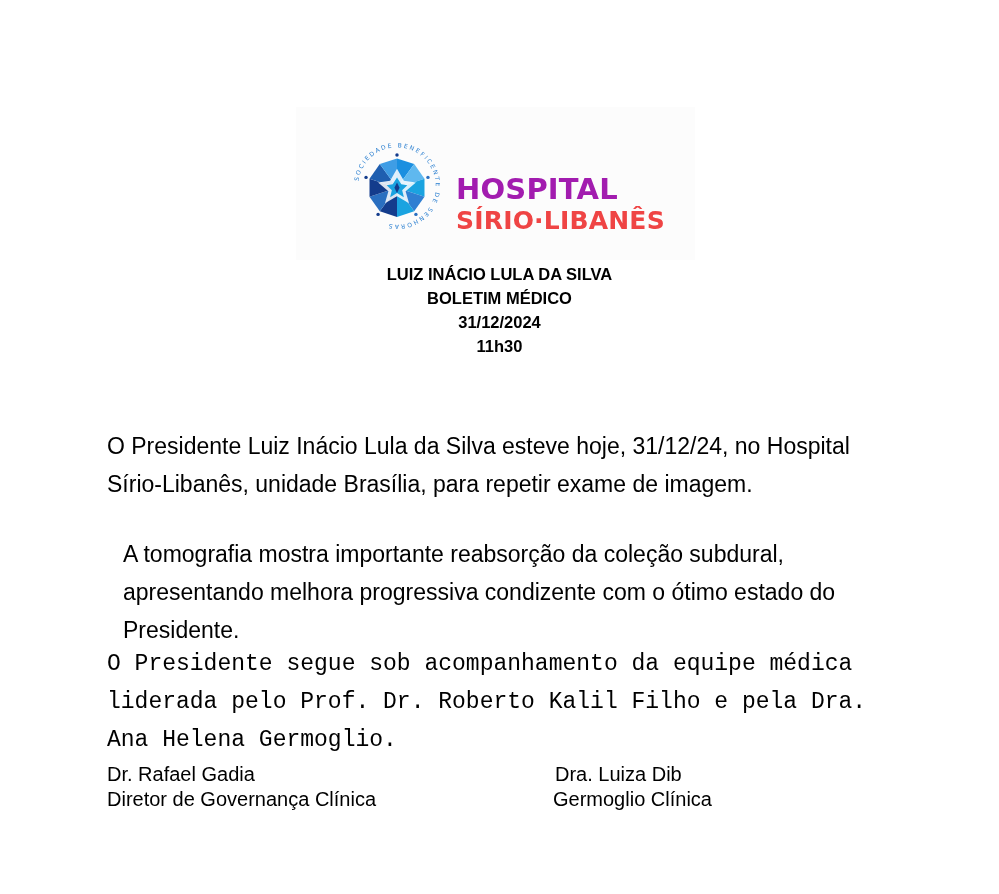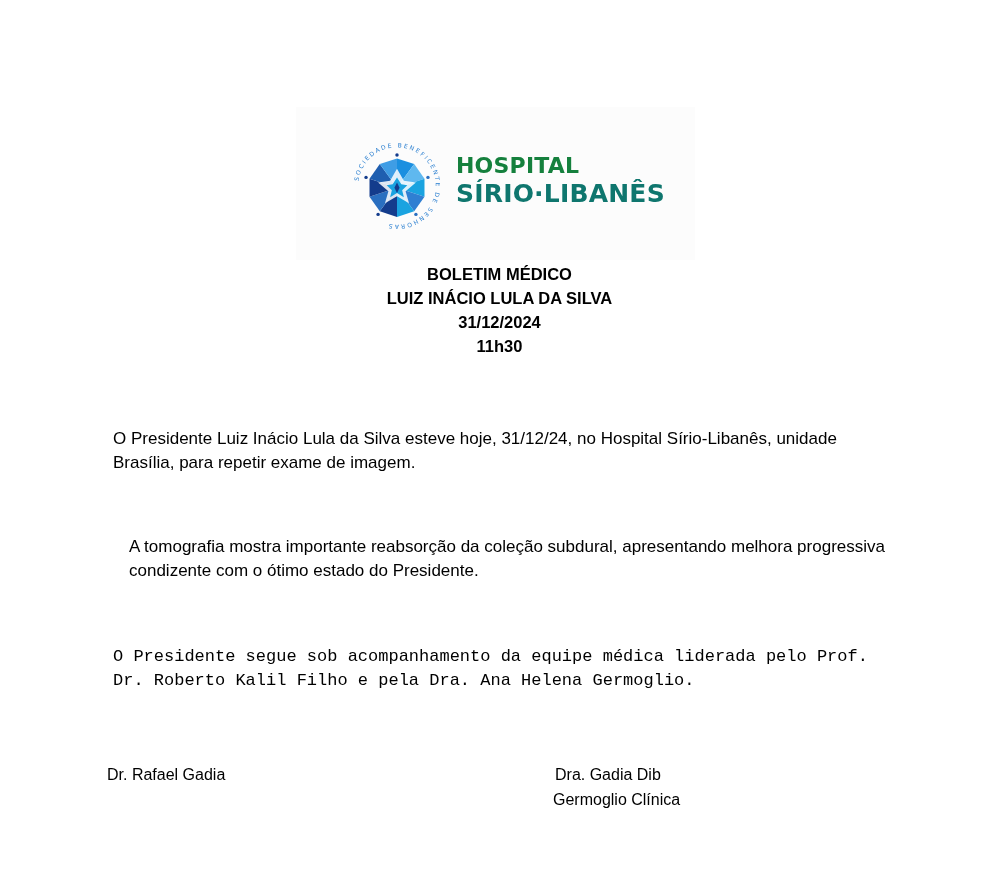--- a/index.html
+++ b/index.html
@@ -32,56 +32,57 @@
     }
     .logo-wordmark {
       position: absolute;
       left: 160px;
       top: 48px;
       font-family: "DejaVu Sans", "Liberation Sans", sans-serif;
       font-weight: bold;
       line-height: 1;
     }
     .logo-line1 {
-      font-size: 22px;
-      color: #15803d;
+      font-size: 29px;
+      color: #a21caf;
       letter-spacing: 0.2px;
       display: block;
+      margin-top: 20px;
     }
     .logo-line2 {
       font-size: 25px;
-      color: #0f766e;
+      color: #ef4444;
       letter-spacing: 0.2px;
       display: block;
       margin-top: 4px;
     }
     .header-block {
       position: absolute;
       left: 0;
       top: 262px;
       width: 999px;
       text-align: center;
       font-weight: bold;
       font-size: 16.5px;
       line-height: 24px;
     }
     .header-block div { display: block; }
     .body-para {
       position: absolute;
-      left: 113px;
+      left: 107px;
       width: 760px;
-      font-size: 17px;
-      line-height: 24px;
+      font-size: 23px;
+      line-height: 38px;
     }
     .p1 { top: 427px; }
     .p2 { top: 535px; margin-left: 16px; }
     .p3 { top: 645px; font-family: Liberation Mono, monospace; }
     .sig {
       position: absolute;
-      font-size: 16px;
+      font-size: 20px;
       line-height: 25px;
     }
     .sig-left { left: 107px; top: 762px; }
     .sig-right { left: 553px; top: 762px; }
     .sig .name-line { display: block; }
     .sig .title-line { display: block; }
     .sig-right .name-line { padding-left: 2px; }
   </style>
 </head>
 <body>
@@ -120,30 +121,31 @@
       <circle cx="-36" cy="-12" r="2" fill="#143c8c"></circle>
     </g>
   </svg>
   <div class="logo-wordmark">
     <span class="logo-line1">HOSPITAL</span>
     <span class="logo-line2">SÍRIO·LIBANÊS</span>
   </div>
 </div>
 
 <div class="header-block">
+  <div>LUIZ INÁCIO LULA DA SILVA</div>
   <div>BOLETIM MÉDICO</div>
-  <div>LUIZ INÁCIO LULA DA SILVA</div>
   <div>31/12/2024</div>
   <div>11h30</div>
 </div>
 
 <div class="body-para p1">O Presidente Luiz Inácio Lula da Silva esteve hoje, 31/12/24, no Hospital Sírio-Libanês, unidade Brasília, para repetir exame de imagem.</div>
 <div class="body-para p2">A tomografia mostra importante reabsorção da coleção subdural, apresentando melhora progressiva condizente com o ótimo estado do Presidente.</div>
 <div class="body-para p3">O Presidente segue sob acompanhamento da equipe médica liderada pelo Prof. Dr. Roberto Kalil Filho e pela Dra. Ana Helena Germoglio.</div>
 
 <div class="sig sig-left">
   <span class="name-line">Dr. Rafael Gadia</span>
+  <span class="title-line">Diretor de Governança Clínica</span>
 </div>
 
 <div class="sig sig-right">
-  <span class="name-line">Dra. Gadia Dib</span>
+  <span class="name-line">Dra. Luiza Dib</span>
   <span class="title-line">Germoglio Clínica</span>
 </div>
 
 </body></html>

